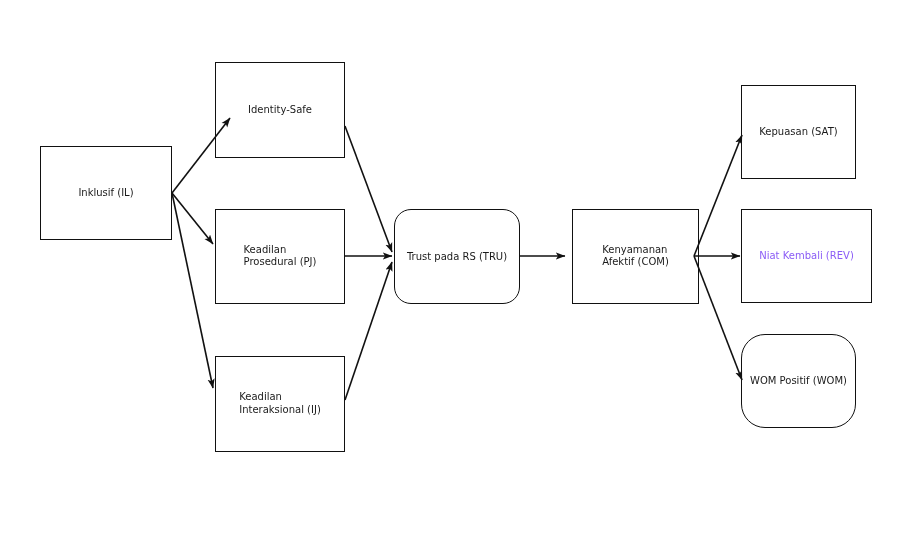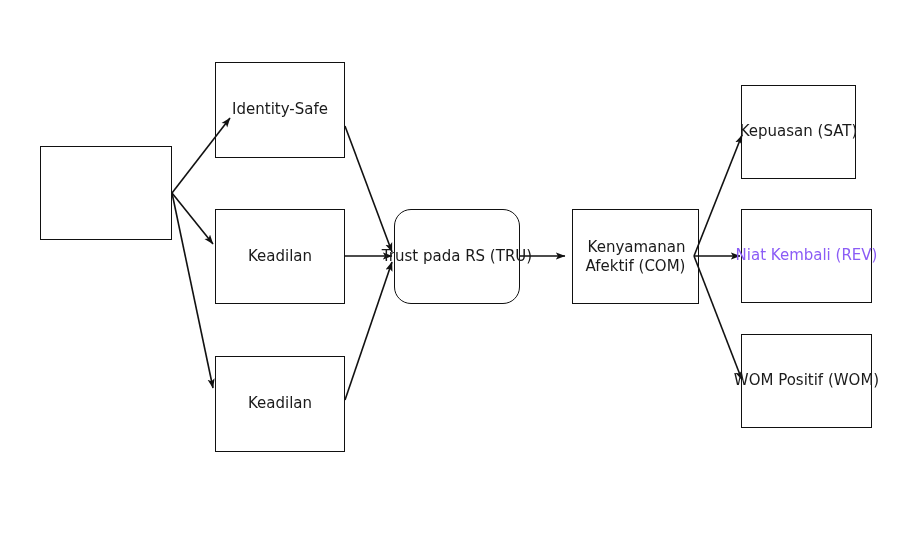--- a/index.html
+++ b/index.html
@@ -32,23 +32,23 @@
     display: flex;
     align-items: center;
     justify-content: center;
   }
   .node-label {
     position: absolute;
     left: 50%;
     top: 50%;
     transform: translate(-50%, -50%);
     white-space: nowrap;
-    text-align: right;
+    text-align: left;
     color: #1a1a1a;
-    font-size: 15px;
+    font-size: 10px;
     line-height: 1.28;
     font-family: "DejaVu Sans", sans-serif;
     pointer-events: none;
   }
   .node-label .l2 {
     display: block;
   }
 </style>
 </head>
 <body>
@@ -70,41 +70,41 @@
         <line x1="345" y1="400" x2="392" y2="262" stroke="#111111" stroke-width="1.6" marker-end="url(#arrowhead)"></line>
         <line x1="520" y1="256" x2="565" y2="256" stroke="#111111" stroke-width="1.6" marker-end="url(#arrowhead)"></line>
         <line x1="694" y1="256" x2="742" y2="135" stroke="#111111" stroke-width="1.6" marker-end="url(#arrowhead)"></line>
         <line x1="694" y1="256" x2="740" y2="256" stroke="#111111" stroke-width="1.6" marker-end="url(#arrowhead)"></line>
         <line x1="694" y1="256" x2="742" y2="380" stroke="#111111" stroke-width="1.6" marker-end="url(#arrowhead)"></line>
       </g>
   </svg>
 
   <div id="nodes-layer">
       <div class="node" style="left: 40px; top: 146px; width: 132px; height: 94px; border-color: rgb(17, 17, 17);">
-        <div class="node-label" style="color: rgb(26, 26, 26);"></div>
+        <div class="node-label" style="color: rgb(26, 26, 26);"><span class="l2">Inklusif (IL)</span></div>
       </div>
       <div class="node" style="left: 215px; top: 62px; width: 130px; height: 96px; border-color: rgb(17, 17, 17);">
         <div class="node-label" style="color: rgb(26, 26, 26);"><span>Identity-Safe</span></div>
       </div>
       <div class="node" style="left: 215px; top: 209px; width: 130px; height: 95px; border-color: rgb(17, 17, 17);">
-        <div class="node-label" style="color: rgb(26, 26, 26);"><span>Keadilan</span></div>
+        <div class="node-label" style="color: rgb(26, 26, 26);"><span>Keadilan</span><span class="l2">Prosedural (PJ)</span></div>
       </div>
       <div class="node" style="left: 215px; top: 356px; width: 130px; height: 96px; border-color: rgb(17, 17, 17);">
-        <div class="node-label" style="color: rgb(26, 26, 26);"><span>Keadilan</span></div>
+        <div class="node-label" style="color: rgb(26, 26, 26);"><span>Keadilan</span><span class="l2">Interaksional (IJ)</span></div>
       </div>
       <div class="node" style="left: 394px; top: 209px; width: 126px; height: 95px; border-color: rgb(17, 17, 17); border-radius: 17px;">
         <div class="node-label" style="color: rgb(26, 26, 26);"><span>Trust pada RS (TRU)</span></div>
       </div>
       <div class="node" style="left: 572px; top: 209px; width: 127px; height: 95px; border-color: rgb(17, 17, 17);">
         <div class="node-label" style="color: rgb(26, 26, 26);"><span>Kenyamanan</span><span class="l2">Afektif (COM)</span></div>
       </div>
       <div class="node" style="left: 741px; top: 85px; width: 115px; height: 94px; border-color: rgb(17, 17, 17);">
         <div class="node-label" style="color: rgb(26, 26, 26);"><span>Kepuasan (SAT)</span></div>
       </div>
       <div class="node" style="left: 741px; top: 209px; width: 131px; height: 94px; border-color: rgb(17, 17, 17);">
         <div class="node-label" style="color: #8b5cf6;"><span>Niat Kembali (REV)</span></div>
       </div>
-      <div class="node" style="left: 741px; top: 334px; width: 131px; height: 94px; border-color: rgb(17, 17, 17);">
+      <div class="node" style="left: 741px; top: 334px; width: 115px; height: 94px; border-color: rgb(17, 17, 17); border-radius: 24px;">
         <div class="node-label" style="color: rgb(26, 26, 26);"><span>WOM Positif (WOM)</span></div>
       </div>
     </div>
 
 </div>
 
 </body></html>

